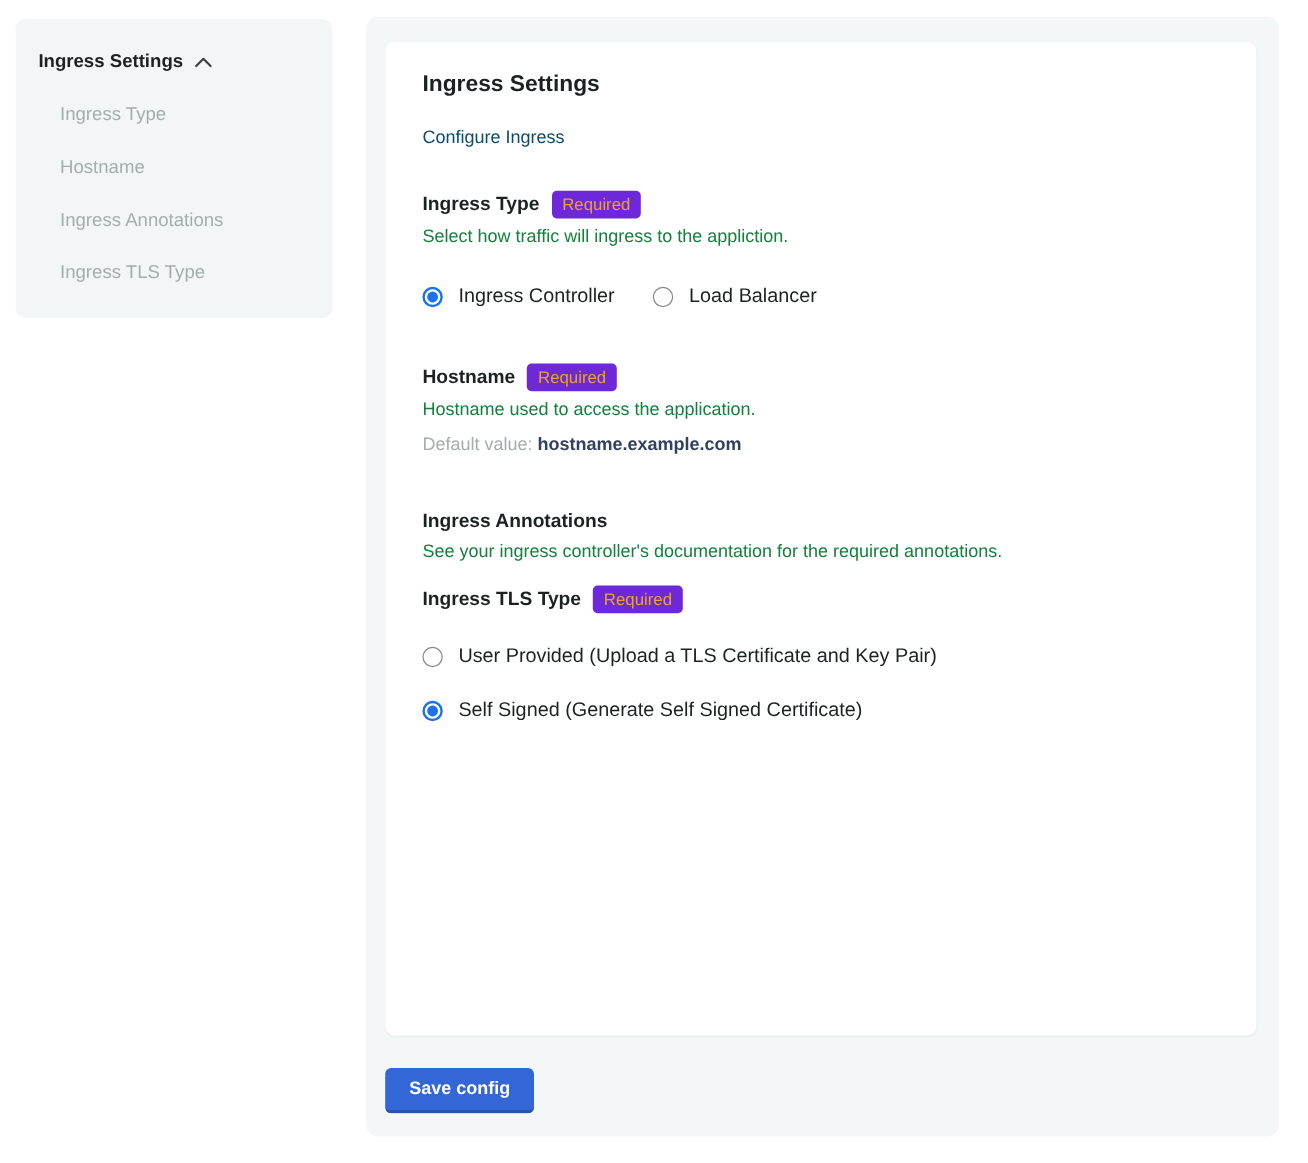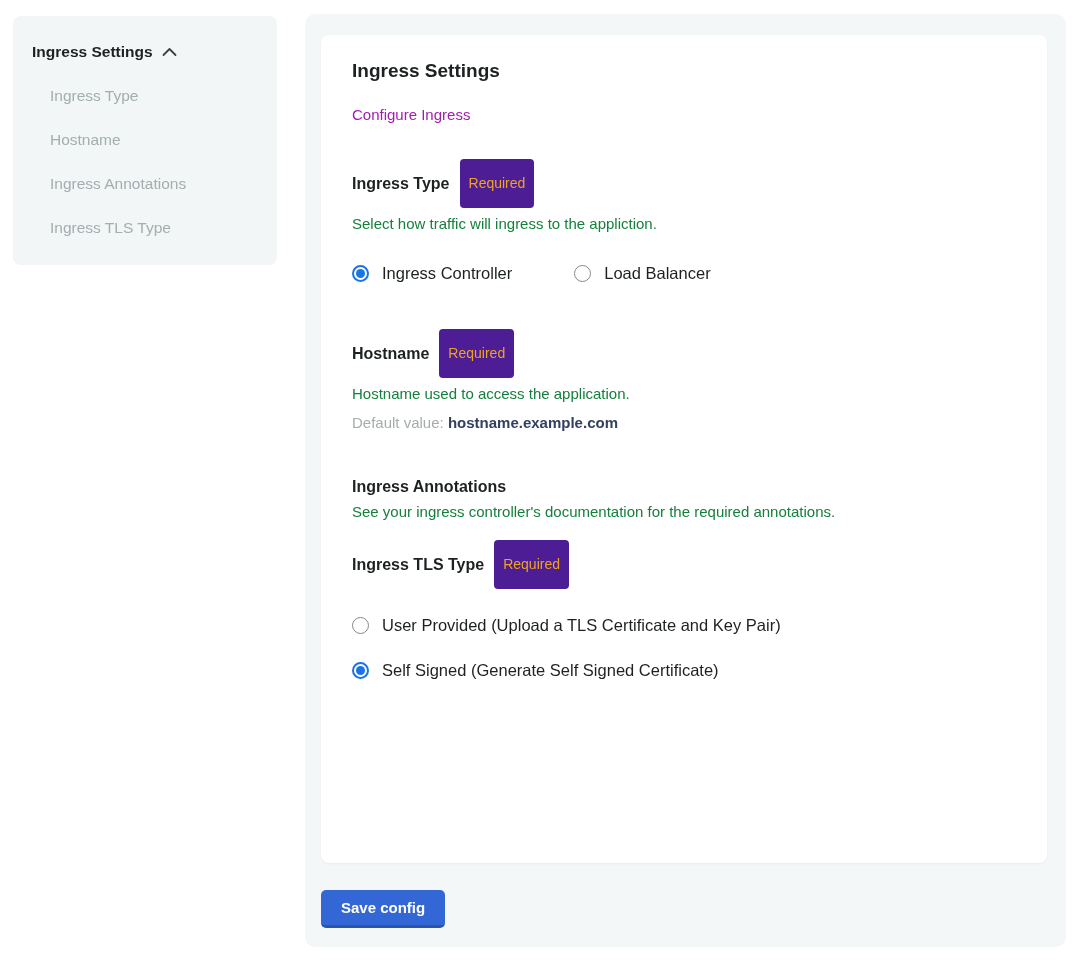--- a/index.html
+++ b/index.html
@@ -37,32 +37,32 @@
     background: #f4f7f8; border-radius: 10px;
   }
   .card {
     position: absolute; left: 16px; top: 21px;
     width: 726px; height: 828px;
     background: #ffffff; border-radius: 8px;
     padding: 25px 31px 0;
     box-shadow: 0 1px 2px rgba(20,30,40,0.05);
   }
   .card-title { margin: 0; font-size: 19px; font-weight: bold; color: #1d2122; }
-  .card-subtitle { margin-top: 24px; font-size: 15px; color: #a21caf; }
+  .card-subtitle { margin-top: 24px; font-size: 15px; color: #0c4a6e; }
 
   .sec-head { display: flex; align-items: center; gap: 10px; }
   .sec-label { font-size: 16px; font-weight: bold; color: #1d2122; }
   .badge {
-    background: #4c1d95; color: #f0a41f;
-    font-size: 14px; padding: 16px 9px; border-radius: 4px; line-height: 17px;
+    background: #6d28d9; color: #f0a41f;
+    font-size: 14px; padding: 3px 9px; border-radius: 4px; line-height: 17px;
   }
   .sec-desc { margin-top: 7px; font-size: 15px; color: #15803d; }
 
   .sec-ingress-type { margin-top: 36px; }
-  .radio-row-h { display: flex; gap: 62px; margin-top: 32px; }
+  .radio-row-h { display: flex; gap: 32px; margin-top: 32px; }
   .radio-option { display: flex; align-items: center; cursor: pointer; }
   .radio {
     width: 17px; height: 17px; border-radius: 50%;
     border: 1.5px solid #85898b; background: #fff; flex: none; position: relative;
   }
   .radio.checked { border: 2px solid #1a73e8; }
   .radio.checked::after {
     content: ""; position: absolute; left: 2px; top: 2px; right: 2px; bottom: 2px;
     background: #1a73e8; border-radius: 50%;
   }

